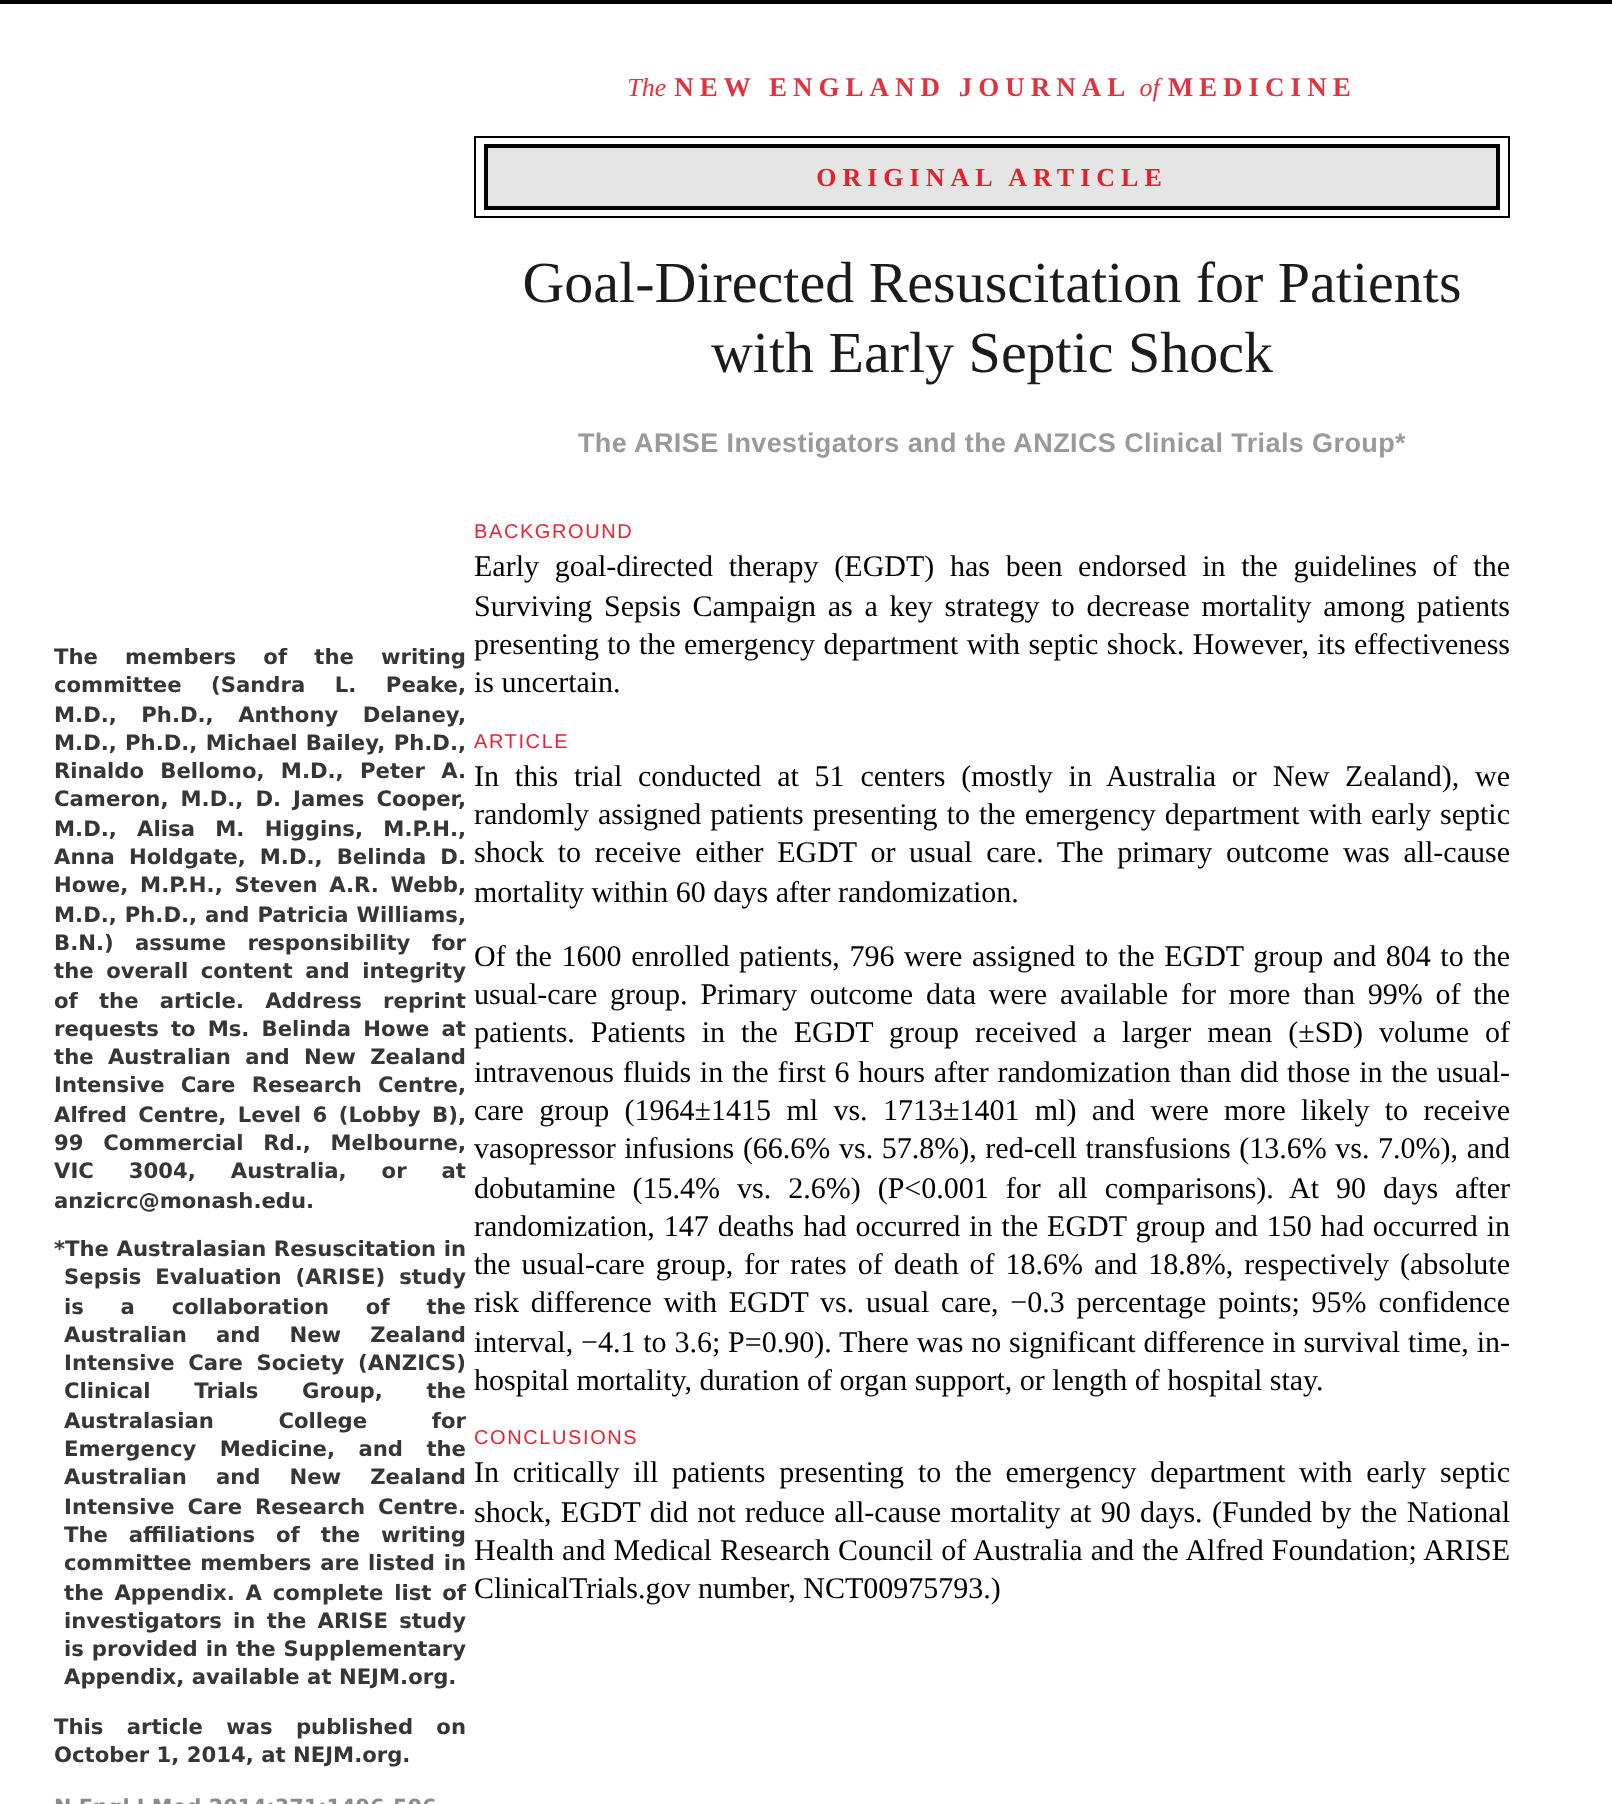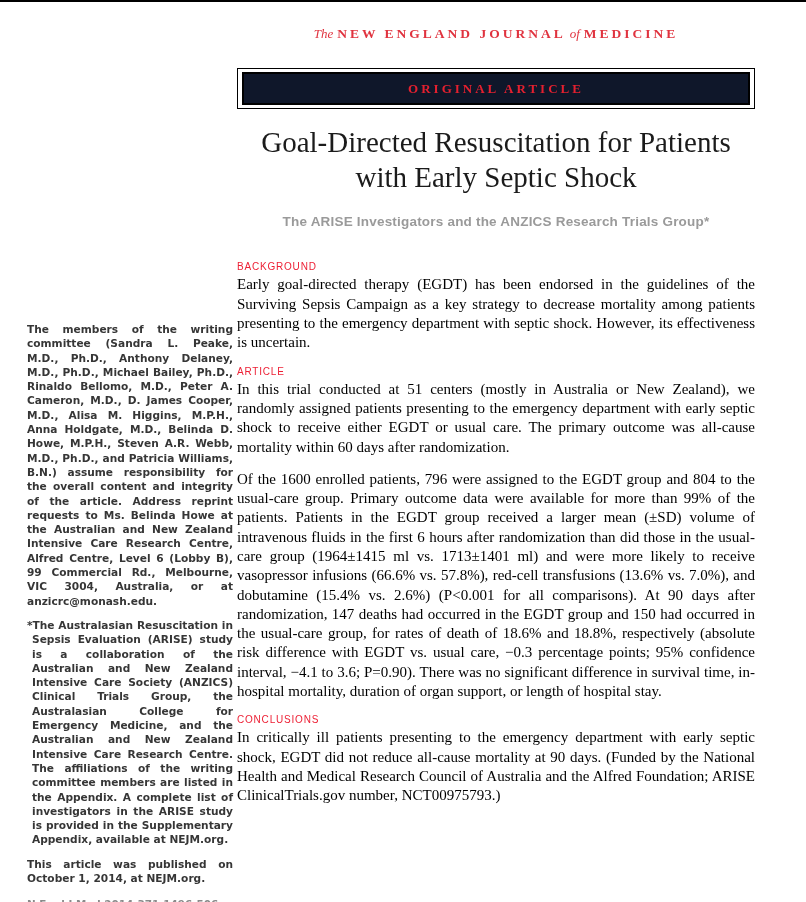--- a/index.html
+++ b/index.html
@@ -10,41 +10,41 @@
     overflow: hidden;
     font-family: "Liberation Serif", serif;
     color: #1c1c1c;
   }
   .top-rule {
     position: absolute; top: 0; left: 0; width: 806px; height: 2px;
     background: #000;
   }
   
   .masthead {
-    position: absolute; top: 24px; left: 237px; width: 518px;
+    position: absolute; top: 35px; left: 237px; width: 518px;
     text-align: center; color: #e0333f; white-space: nowrap;
   }
   .masthead .caps {
     font-family: "Liberation Serif", serif;
     font-weight: 700; font-size: 13.5px; letter-spacing: 3px;
   }
   .masthead .it {
     font-family: "Liberation Serif", serif;
     font-style: italic; font-size: 13px; letter-spacing: 0;
   }
   
   .main-col {
     position: absolute; left: 237px; top: 0; width: 518px;
   }
   .kicker-outer {
     margin-top: 68px;
     border: 1px solid #000; padding: 3px 4px;
   }
   .kicker-inner {
-    border: 2px solid #000; background: #0f172a;
+    border: 2px solid #000; background: #e5e5e5;
     text-align: center; padding: 7px 0 6px;
     color: #e4202f; font-weight: 700; font-size: 13px; letter-spacing: 3px;
     font-family: "Liberation Serif", serif;
   }
   .article-title {
     margin-top: 16px; text-align: center;
     font-size: 29px; line-height: 35px; font-weight: 400; color: #1b1b1b;
     font-family: Liberation Serif, serif;
   }
   .byline {
@@ -100,21 +100,21 @@
 <div class="main-col">
 
   <div class="kicker-outer">
     <div class="kicker-inner">ORIGINAL ARTICLE</div>
   </div>
 
   <h1 class="article-title"><span>Goal-Directed Resuscitation for Patients</span><br>
     <span>with Early Septic Shock</span>
   </h1>
 
-  <div class="byline">The ARISE Investigators and the ANZICS Research Trials Group*</div>
+  <div class="byline">The ARISE Investigators and the ANZICS Clinical Trials Group*</div>
 
 
   <div class="abstract-body">
 
     <div class="abs-section">
       <div class="abs-heading">BACKGROUND</div>
       <div class="abs-text">Early goal-directed therapy (EGDT) has been endorsed in the guidelines of the Surviving Sepsis Campaign as a key strategy to decrease mortality among patients presenting to the emergency department with septic shock. However, its effectiveness is uncertain.</div>
     </div>
 
     <div class="abs-section">

